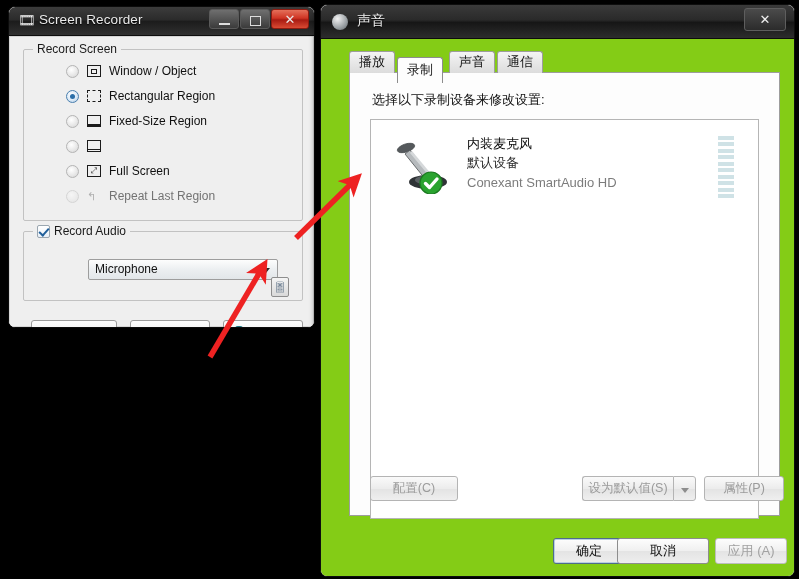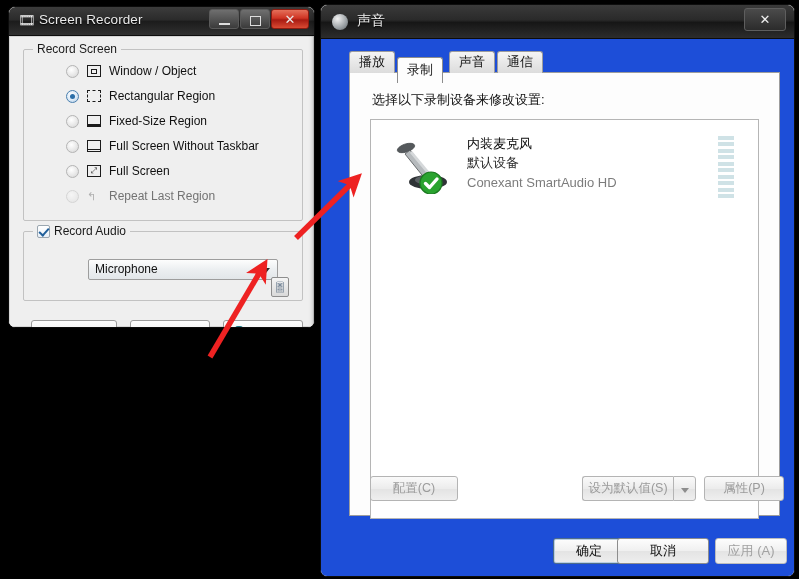--- a/index.html
+++ b/index.html
@@ -137,21 +137,21 @@
     border-top-left-radius:6px;border-top-right-radius:6px;border-bottom:1px solid #0c0c0c;}
   #snd-ico{position:absolute;left:11px;top:9px;width:16px;height:16px;border-radius:50%;
     background:radial-gradient(circle at 35% 30%,#f2f2f2,#9aa0a4 60%,#5c6164);}
   #snd-title-text{position:absolute;left:36px;top:7px;color:#ededed;font-size:14px;
     text-shadow:0 1px 1px #000;}
   #snd-close{position:absolute;right:8px;top:3px;width:42px;height:23px;
     border:1px solid #5e5e5e;border-radius:3px;box-sizing:border-box;
     background:linear-gradient(to bottom,#4b4b4b,#2b2b2b);
     color:#f0f0f0;font-size:13px;font-weight:bold;line-height:21px;text-align:center;}
 
-  #snd-body{position:absolute;left:0;top:34px;right:0;bottom:0;background:#1d4ed8;}
+  #snd-body{position:absolute;left:0;top:34px;right:0;bottom:0;background:#84cc16;}
 
   #tabstrip{position:absolute;left:28px;top:10px;right:14px;height:24px;}
   .tab{position:absolute;top:2px;height:22px;box-sizing:border-box;
     border:1px solid #9d9d9d;border-bottom:none;border-radius:3px 3px 0 0;
     background:linear-gradient(to bottom,#f4f4f4,#dcdcdc);
     font-size:13px;color:#151515;line-height:20px;text-align:center;padding:0 9px;}
   .tab.sel{top:0;height:26px;line-height:24px;background:#fdfdfd;border-color:#8d8d8d;z-index:3;margin-top:8px;}
   #tabline{position:absolute;left:28px;top:33px;right:14px;height:1px;background:#9d9d9d;}
 
   #tabpane{position:absolute;left:28px;top:34px;right:14px;bottom:60px;
@@ -228,21 +228,20 @@
 
     <div class="radio-row" style="top:72px">
       <span class="rdo"></span>
       <span class="ricon ic-fixed"></span>
       <span class="rlabel">Fixed-Size Region</span>
     </div>
 
     <div class="radio-row" style="top:97px">
       <span class="rdo"></span>
       <span class="ricon ic-fswt"></span>
-      <span class="rlabel">Full Screen Without Taskbar</span>
     </div>
 
     <div class="radio-row" style="top:122px">
       <span class="rdo"></span>
       <span class="ricon ic-fs">⤢</span>
       <span class="rlabel">Full Screen</span>
     </div>
 
     <div class="radio-row" style="top:147px">
       <span class="rdo dim"></span>

